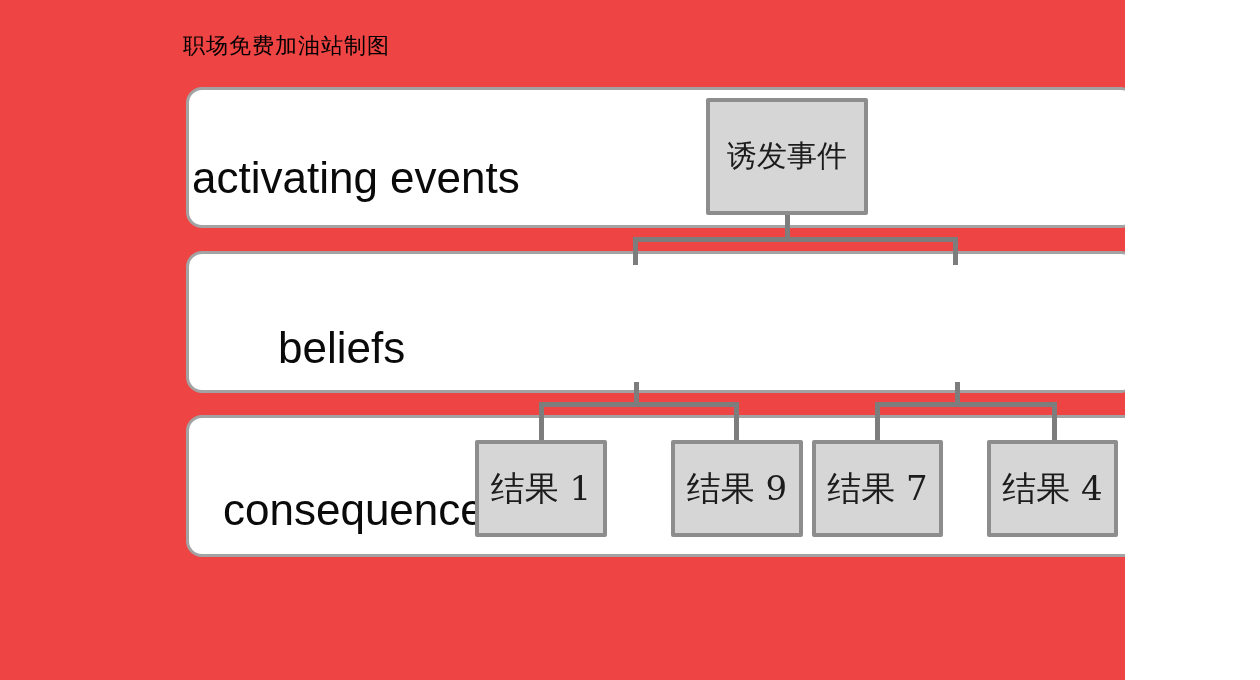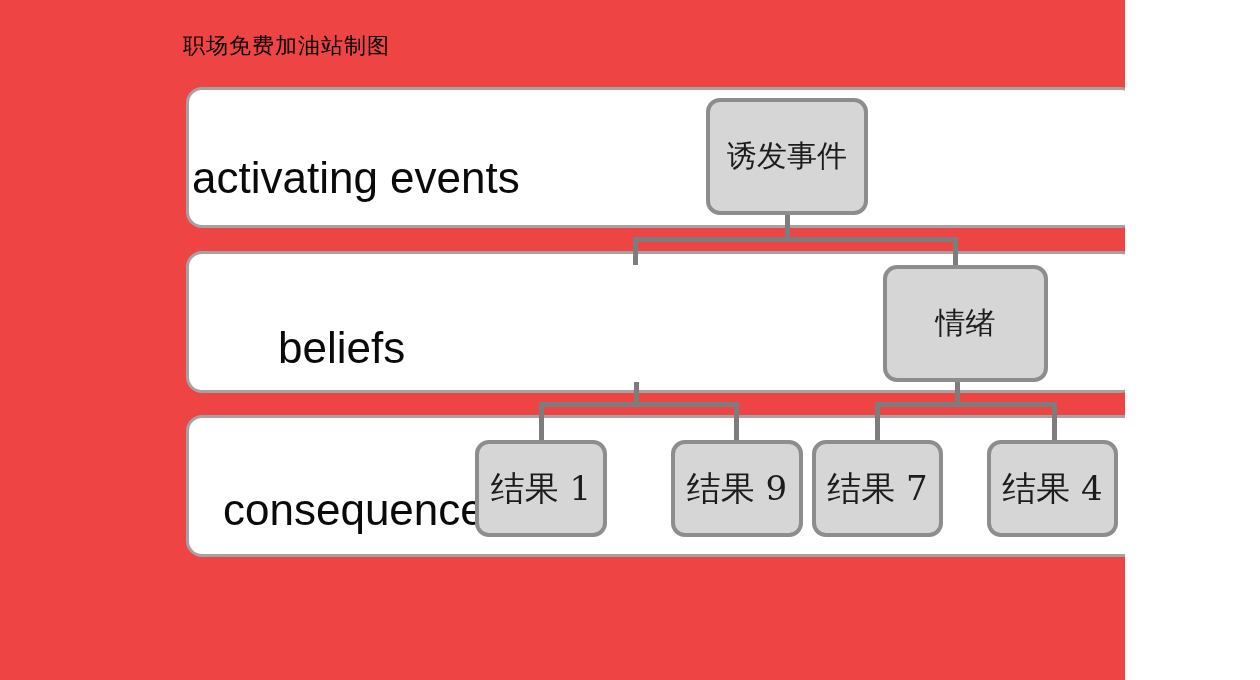--- a/index.html
+++ b/index.html
@@ -18,21 +18,21 @@
     border:3px solid #a3a3a3;border-radius:16px;
     box-sizing:border-box;
   }
   .lane-label{
     position:absolute;color:#0a0a0a;font-size:44px;line-height:1;
     font-family:"Liberation Sans",sans-serif;white-space:nowrap;
   }
   .conn{position:absolute;background:#7d7d7d;}
   .node{
     position:absolute;background:#d6d6d6;
-    border:4px solid #8d8d8d;border-radius:14px;
+    border:4px solid #8d8d8d;border-radius:2px;
     box-sizing:border-box;
     display:flex;align-items:center;justify-content:center;
     color:#1c1c1c;
     font-family:"DejaVu Serif","Liberation Serif",serif;
     white-space:nowrap;
   }
   .node-lg{font-size:30px;}
   .node-sm{font-size:34px;}
 </style>
 </head>
@@ -60,20 +60,19 @@
   <div class="conn" style="left:539px;top:402px;width:5px;height:38px"></div>
   <div class="conn" style="left:734px;top:402px;width:5px;height:38px"></div>
 
   <div class="conn" style="left:955px;top:382px;width:5px;height:25px"></div>
   <div class="conn" style="left:875px;top:402px;width:182px;height:5px"></div>
   <div class="conn" style="left:875px;top:402px;width:5px;height:38px"></div>
   <div class="conn" style="left:1052px;top:402px;width:5px;height:38px"></div>
 
   <div class="node node-lg" style="left:706px;top:98px;width:162px;height:117px">诱发事件</div>
 
-  <div class="node node-lg" style="left:883px;top:265px;width:165px;height:117px">情绪</div>
 
   <div class="node node-sm" style="left:475px;top:440px;width:132px;height:97px">结果 1</div>
   <div class="node node-sm" style="left:671px;top:440px;width:132px;height:97px">结果 9</div>
   <div class="node node-sm" style="left:812px;top:440px;width:131px;height:97px">结果 7</div>
   <div class="node node-sm" style="left:987px;top:440px;width:131px;height:97px">结果 4</div>
 
 </div>
 
 </body></html>

